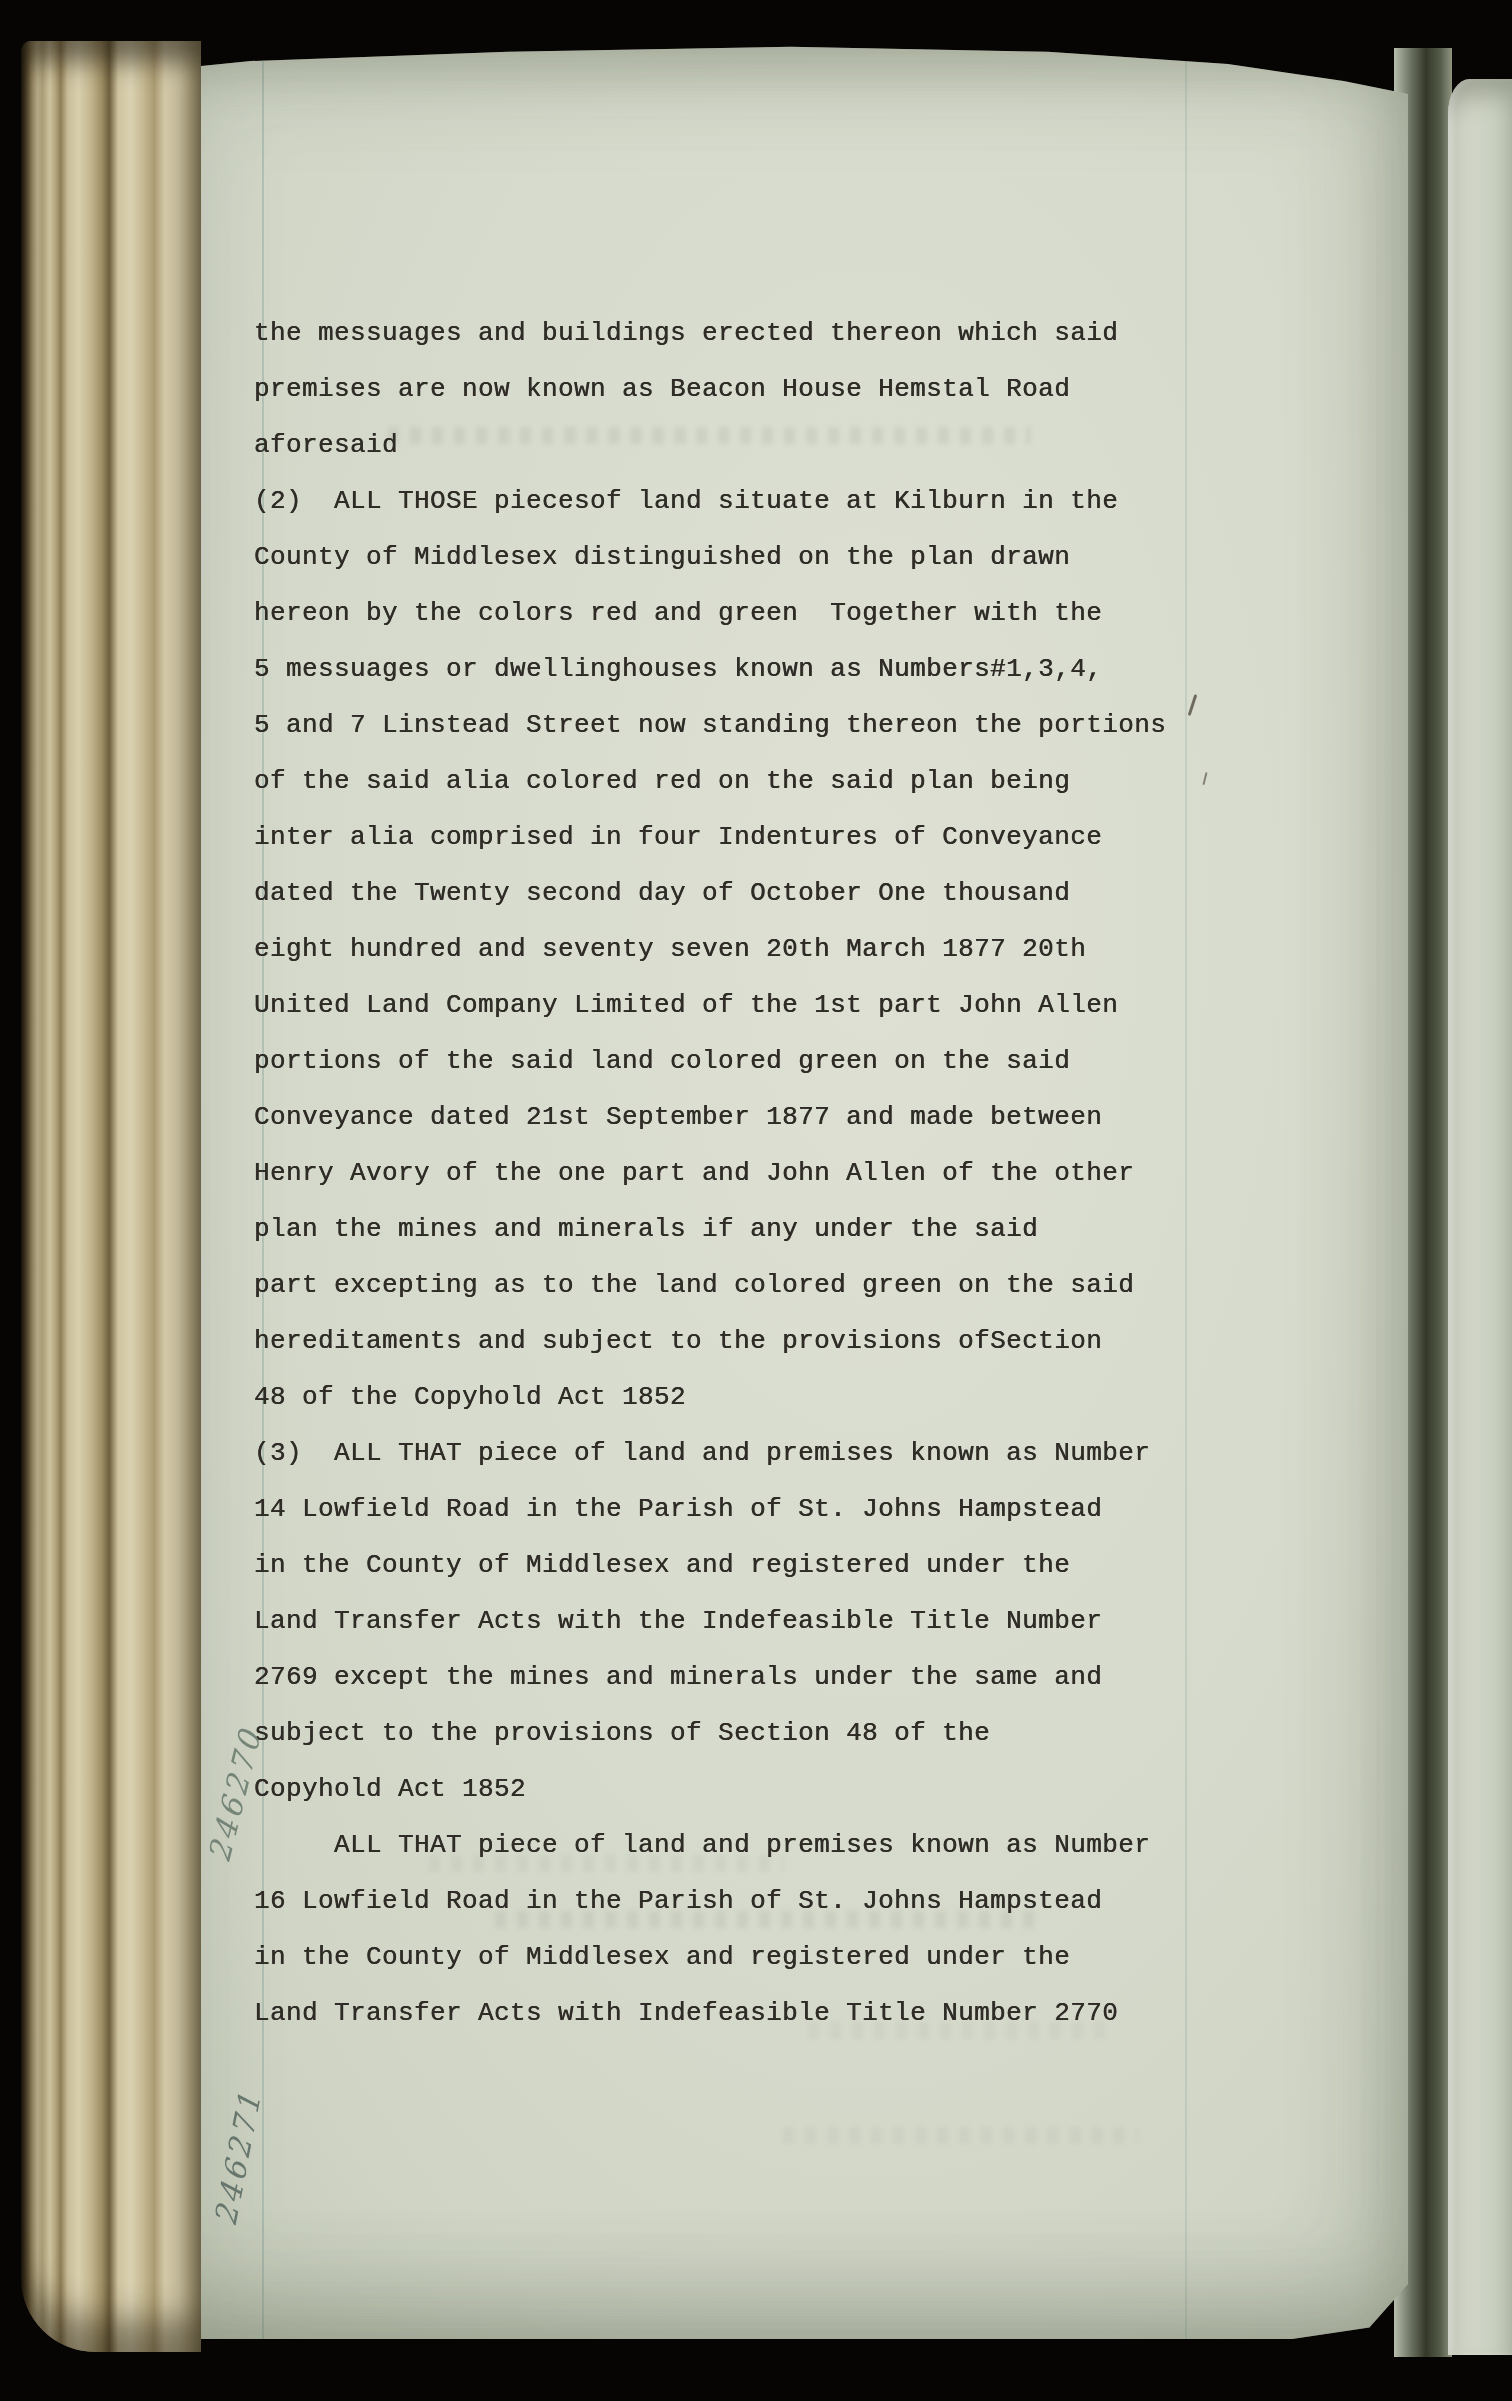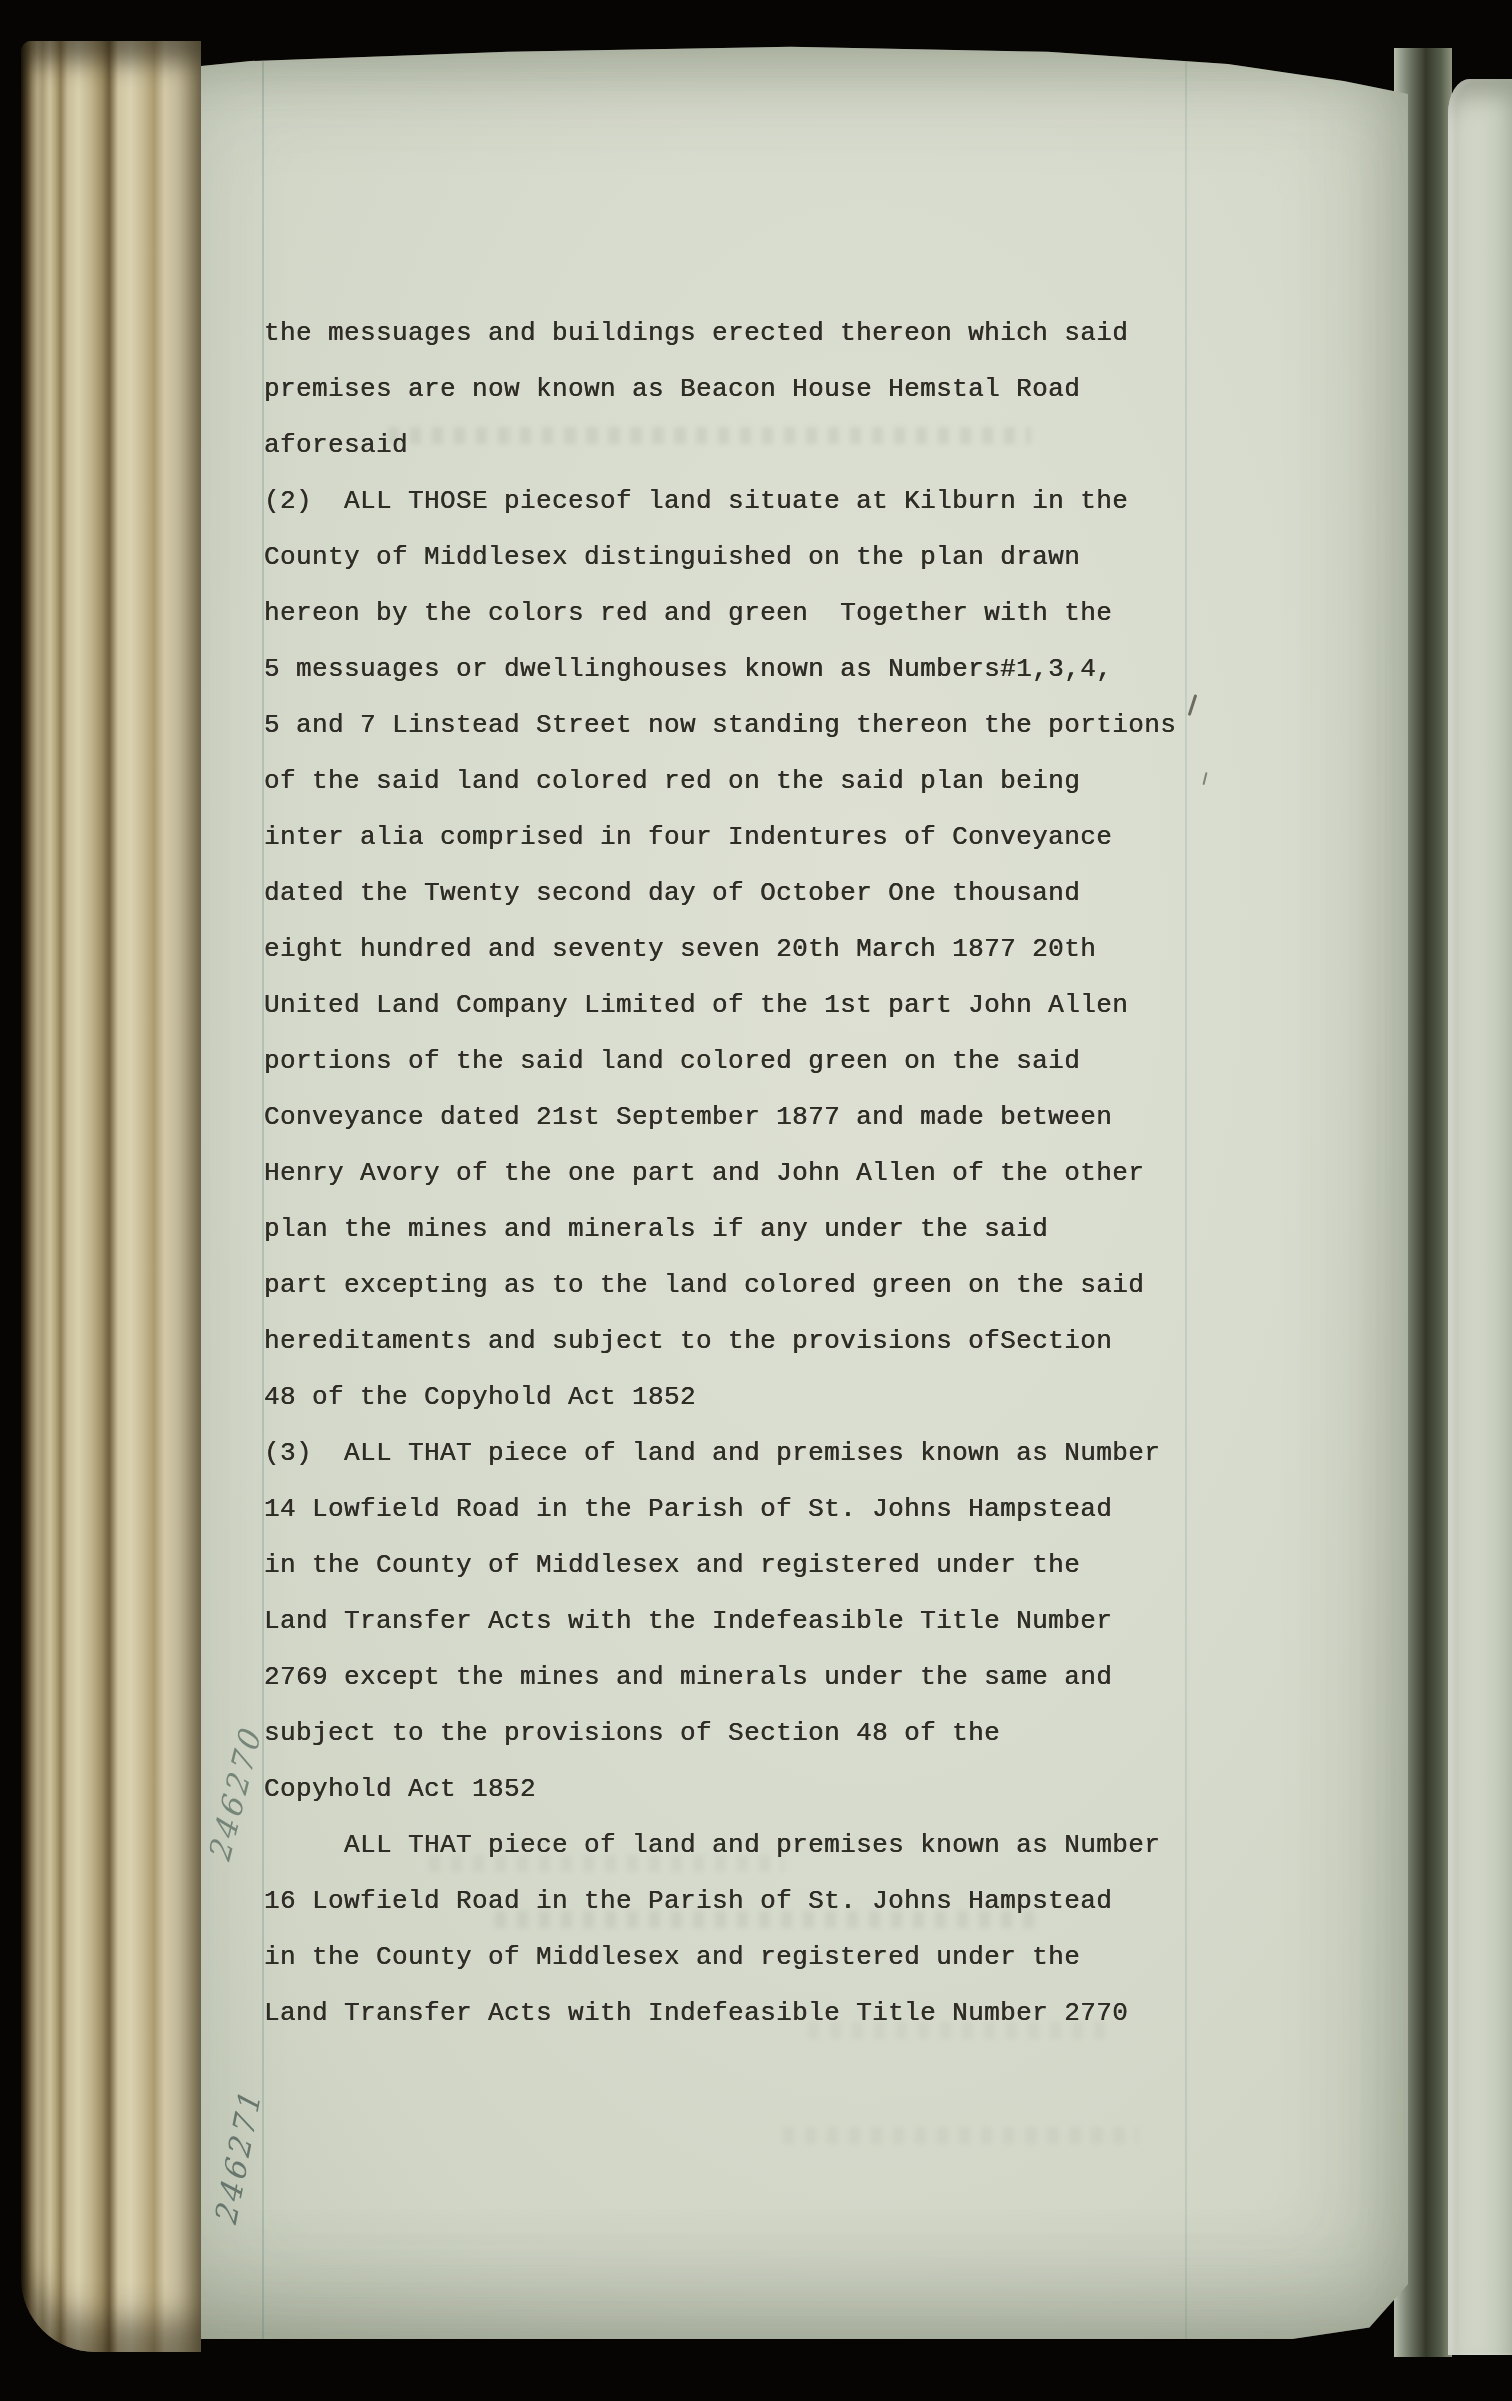--- a/index.html
+++ b/index.html
@@ -35,21 +35,21 @@
     position:absolute;inset:0;pointer-events:none;
     box-shadow:inset 0 0 124px rgba(85,95,75,.22),
                inset 58px 0 107px rgba(100,108,88,.20),
                inset -20.6px -41px 91px rgba(80,88,70,.20),
                inset 0 25px 49px rgba(90,98,78,.18);
   }
   .rule-v{position:absolute;top:0;bottom:0;width:1.6px;background:rgba(125,156,150,.38);}
   .rule-v.right{background:rgba(125,156,150,.22);}
   
   .typed{
-    position:absolute;left:142px;top:259px;width:1097px;z-index:4;
+    position:absolute;left:132px;top:259px;width:1097px;z-index:4;
   }
   .typed div{
     white-space:pre;
     font:26px/56px "Liberation Mono","DejaVu Sans Mono",monospace;
     letter-spacing:0.4px;
     color:#2f2b26;
     text-shadow:0.3px 0.3px 0.6px rgba(47,43,38,.85), -0.2px 0 0.4px rgba(47,43,38,.45);
   }
   
   .margin-note{
@@ -109,21 +109,21 @@
 
   <div class="typed">
     <div>the messuages and buildings erected thereon which said</div>
     <div>premises are now known as Beacon House Hemstal Road</div>
     <div>aforesaid</div>
     <div>(2)  ALL THOSE piecesof land situate at Kilburn in the</div>
     <div>County of Middlesex distinguished on the plan drawn</div>
     <div>hereon by the colors red and green  Together with the</div>
     <div>5 messuages or dwellinghouses known as Numbers#1,3,4,</div>
     <div>5 and 7 Linstead Street now standing thereon the portions</div>
-    <div>of the said land colored red on the said plan being</div>
+    <div>of the said alia colored red on the said plan being</div>
     <div>inter alia comprised in four Indentures of Conveyance</div>
     <div>dated the Twenty second day of October One thousand</div>
     <div>eight hundred and seventy seven 20th March 1877 20th</div>
     <div>United Land Company Limited of the 1st part John Allen</div>
     <div>portions of the said land colored green on the said</div>
     <div>Conveyance dated 21st September 1877 and made between</div>
     <div>Henry Avory of the one part and John Allen of the other</div>
     <div>plan the mines and minerals if any under the said</div>
     <div>part excepting as to the land colored green on the said</div>
     <div>hereditaments and subject to the provisions ofSection</div>

